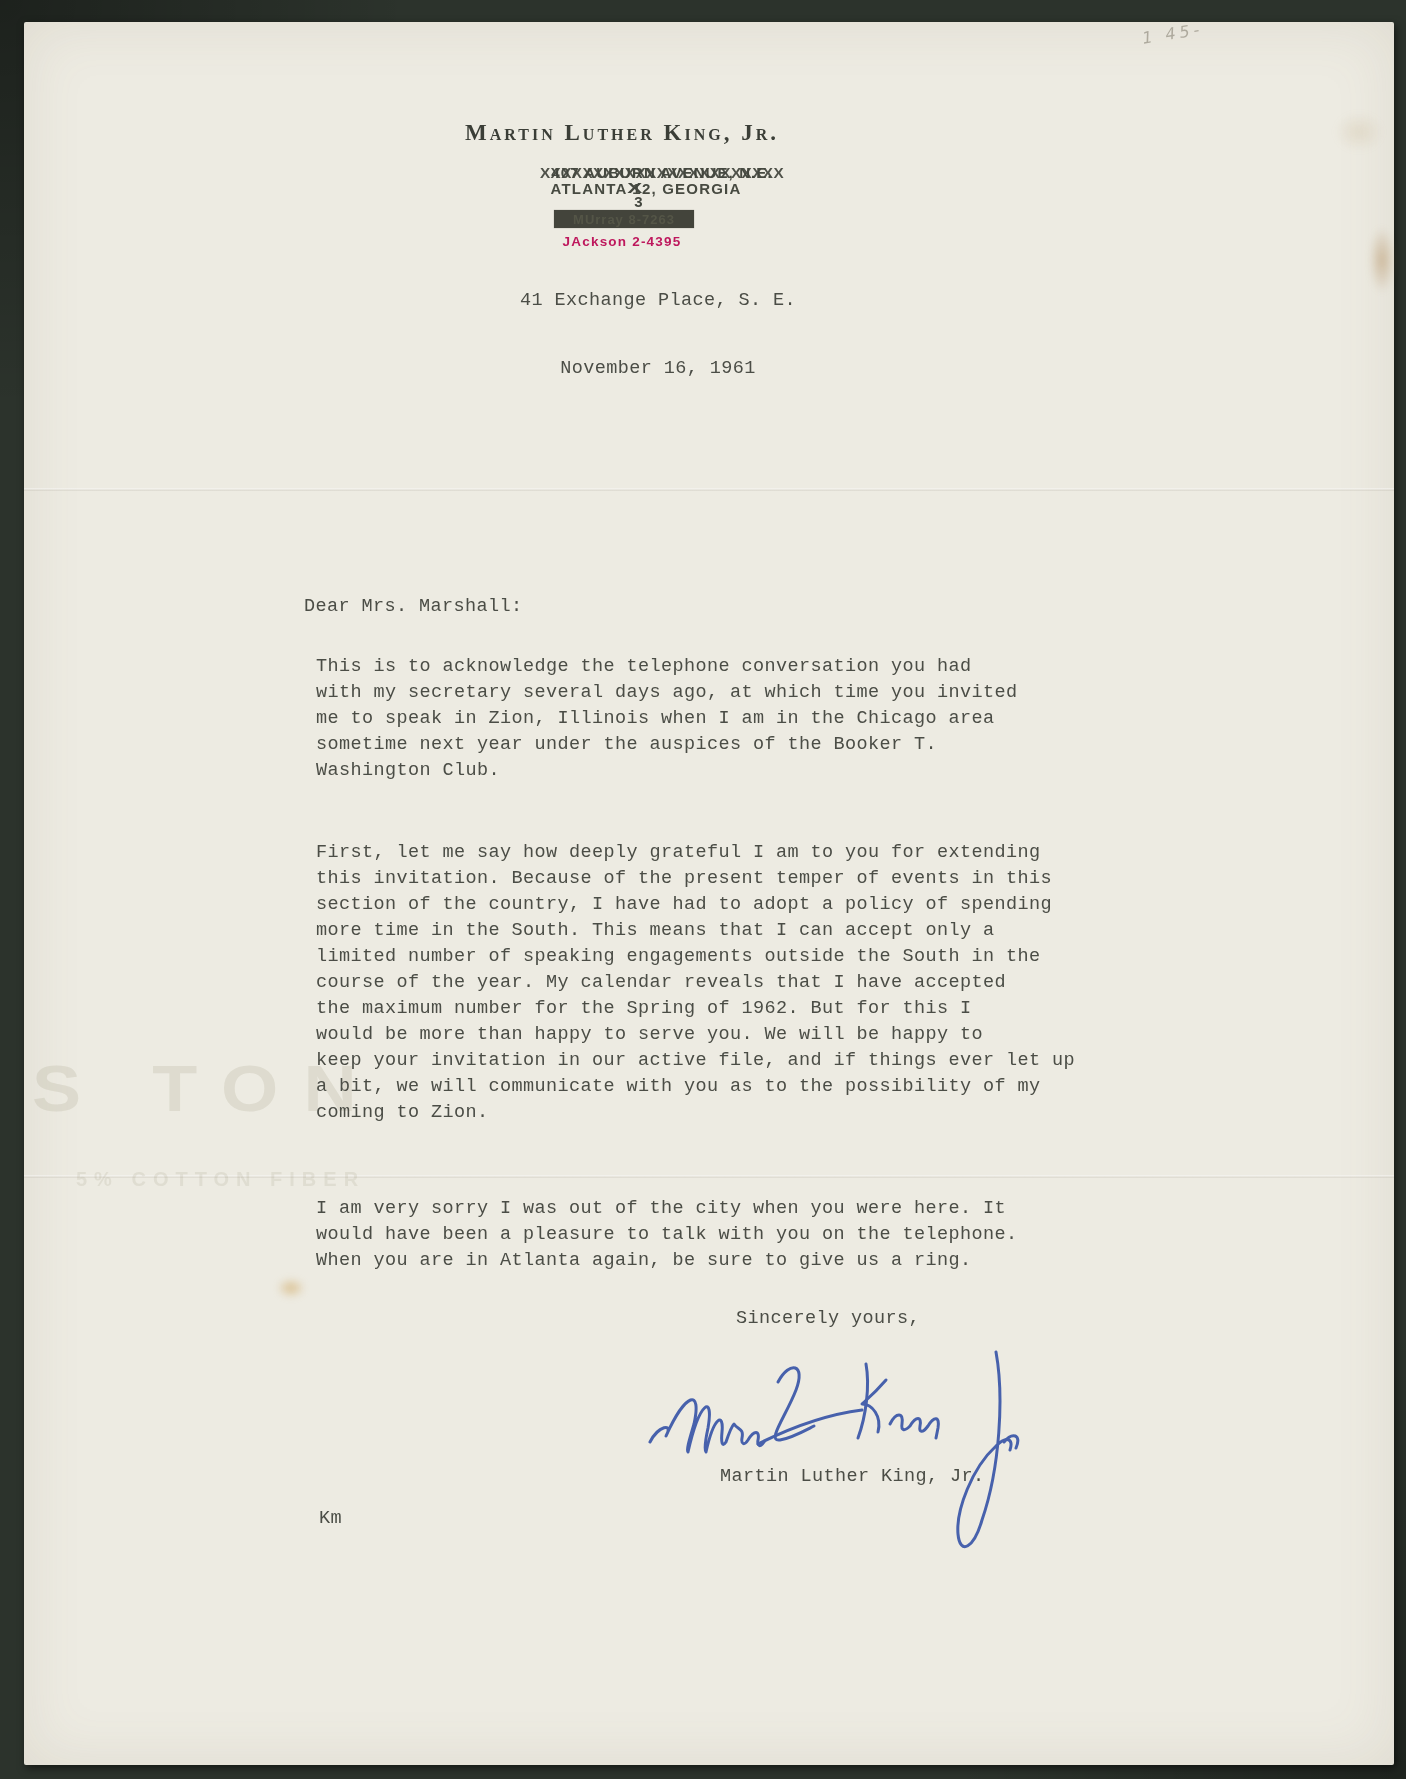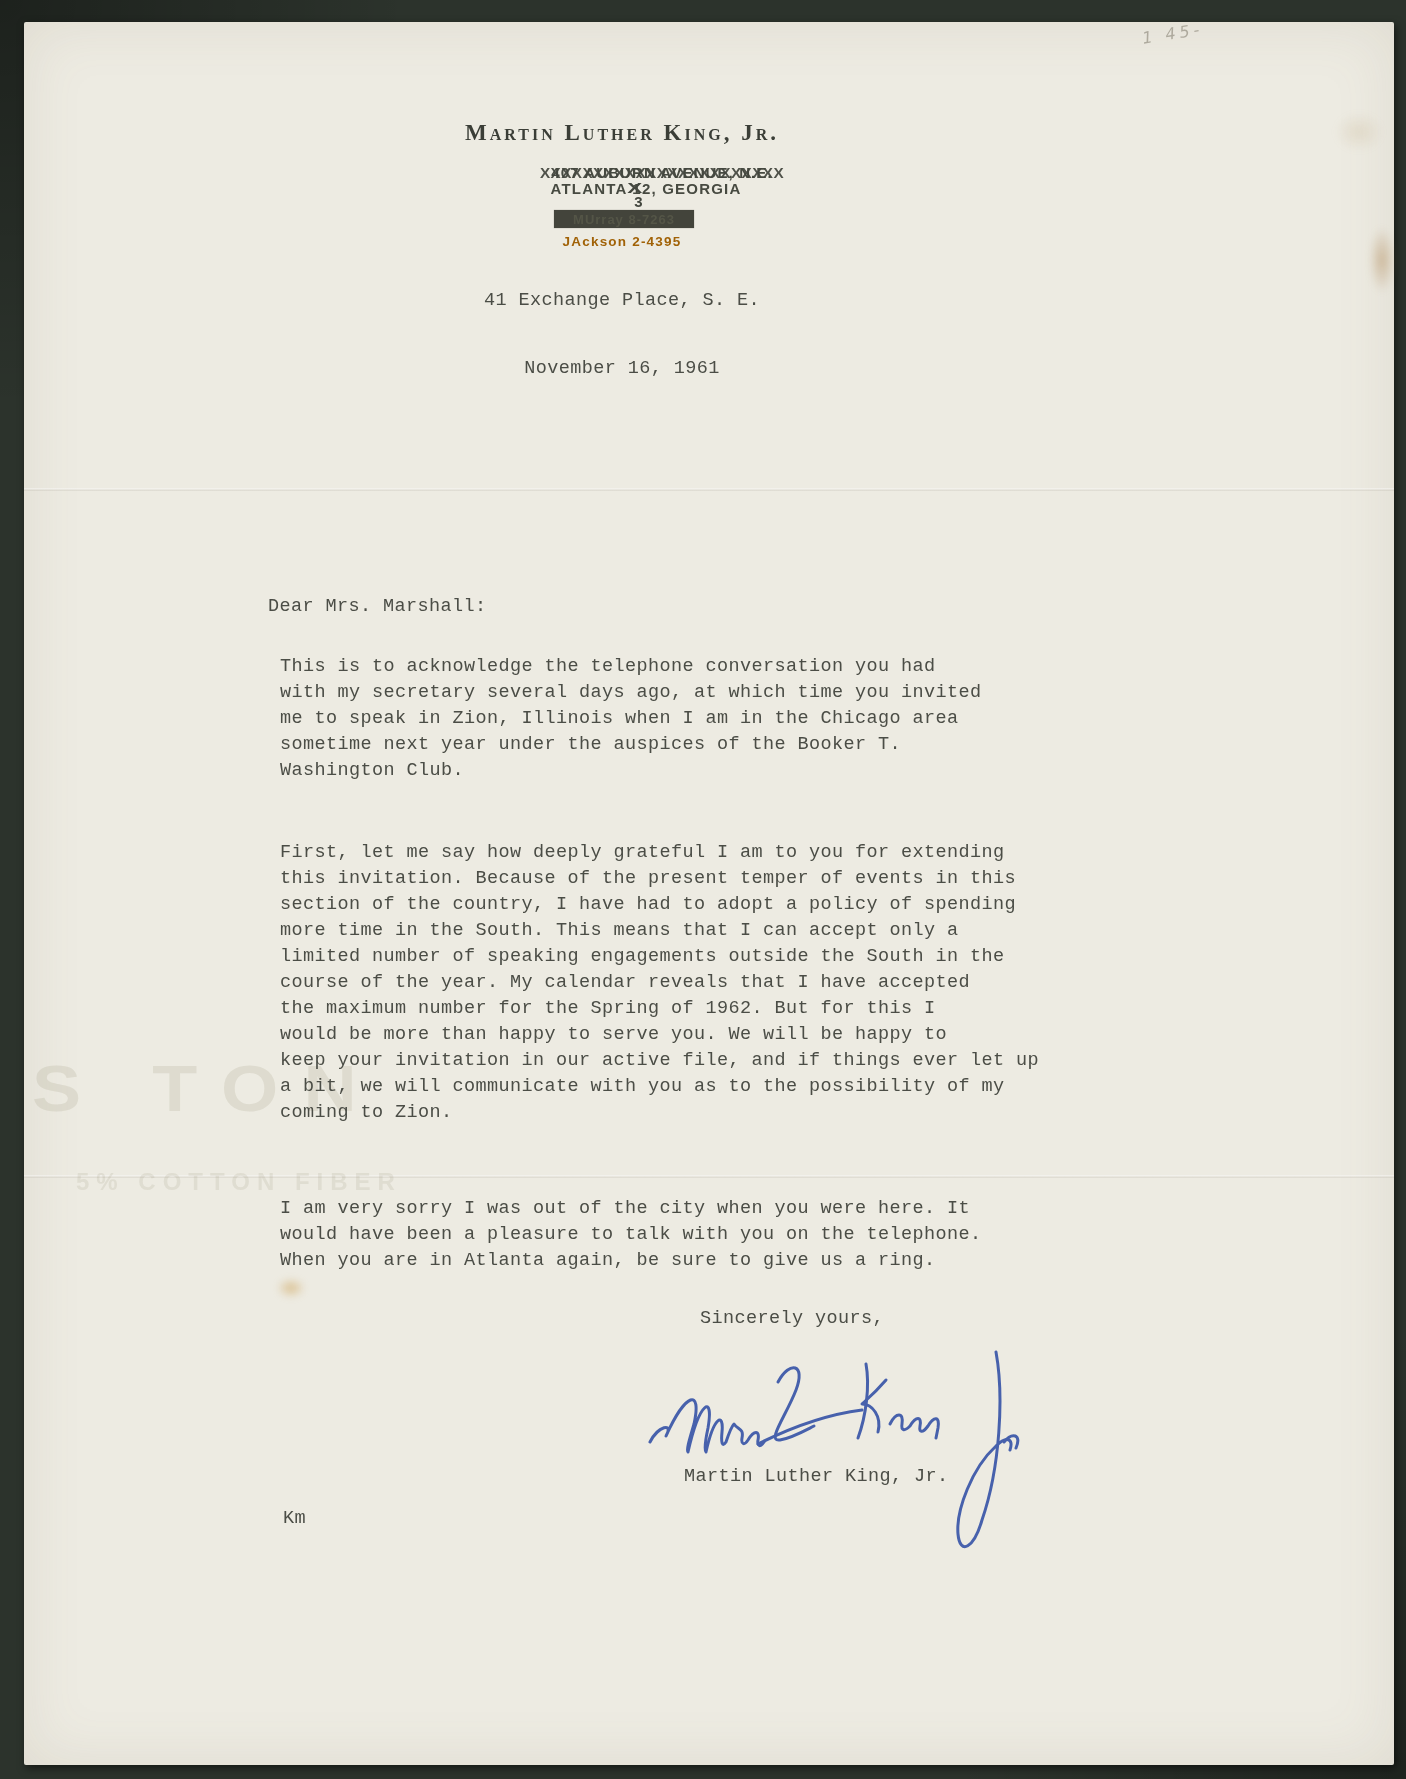--- a/index.html
+++ b/index.html
@@ -23,21 +23,21 @@
   .stain{position:absolute;border-radius:50%;filter:blur(3px);pointer-events:none;}
   .stain.amber{left:252px;top:1255px;width:30px;height:22px;
         background:radial-gradient(ellipse, rgba(198,146,56,.45), rgba(198,146,56,0) 70%);}
   .stain.edge{left:1345px;top:205px;width:26px;height:66px;border-radius:40%;
         background:radial-gradient(ellipse, rgba(165,120,62,.4), rgba(165,120,62,0) 72%);}
   .stain.soft{left:1310px;top:90px;width:50px;height:40px;
         background:radial-gradient(ellipse, rgba(180,150,100,.18), rgba(180,150,100,0) 70%);}
   
   .wm1{position:absolute;left:8px;top:1030px;font-weight:bold;font-size:64px;
        letter-spacing:22px;color:rgba(150,140,114,.17);transform:scaleX(1.15);transform-origin:left;}
-  .wm2{position:absolute;left:52px;top:1146px;font-weight:bold;font-size:24px;
+  .wm2{position:absolute;left:52px;top:1146px;font-weight:bold;font-size:20px;
        letter-spacing:7px;color:rgba(150,140,114,.15);}
   
   .pencil{position:absolute;left:1118px;top:2px;font-family:"DejaVu Sans",sans-serif;
        font-style:italic;font-size:16px;letter-spacing:4px;color:rgba(125,120,106,.55);
        transform:rotate(-9deg);}
   
   .lh{position:absolute;left:0;top:0;width:1196px;text-align:center;color:#3e4139;}
   .lh-name{position:absolute;top:98px;width:100%;font-family:"Liberation Serif",serif;
        font-variant:small-caps;font-weight:bold;font-size:23px;letter-spacing:3px;color:#3b3e37;}
   .lh-addr-wrap{position:absolute;top:142px;width:100%;height:20px;margin-left:40px;}
@@ -46,24 +46,24 @@
   .lh-strike{letter-spacing:.4px;top:0;color:#43463e;opacity:.92;transform:translateX(-50%) scaleX(1.02);}
   .lh-city{position:absolute;top:158px;width:100%;font-weight:bold;font-size:15px;
        letter-spacing:1.2px;color:#474a41;padding-left:24px;}
   .struck-num{position:relative;display:inline-block;}
   .num-x{position:absolute;left:-2px;top:-1px;transform:scaleX(1.5);color:#44473f;}
   .num-new{position:absolute;left:2px;top:13px;color:#44473f;}
   .blackout{position:absolute;left:530px;top:188px;width:140px;height:18px;
        background:#43443b;box-shadow:0 0 1px rgba(0,0,0,.4);text-align:center;}
   .blackout span{font-weight:bold;font-size:13px;letter-spacing:1px;color:#545547;line-height:18px;}
   .lh-phone{position:absolute;top:212px;width:100%;font-weight:bold;font-size:13.5px;
-       letter-spacing:1.2px;color:#a16207;}
+       letter-spacing:1.2px;color:#be185d;}
   
   .tw{font-family:"Liberation Mono",monospace;font-size:18.5px;letter-spacing:.4px;
-      color:#4b4d46;white-space:pre-line;}
+      color:#4b4d46;white-space:pre-line;padding-left:36px;}
   .return-line{position:absolute;top:268px;width:100%;text-align:center;}
   .date-line{position:absolute;top:336px;width:100%;text-align:center;}
   .recipient{position:absolute;left:256px;top:452px;line-height:27px;}
   .salutation{position:absolute;left:244px;top:574px;}
   .para{position:absolute;left:256px;line-height:26px;}
   .p1{top:632px;} .p2{top:818px;} .p3{top:1174px;}
   .closing{position:absolute;left:676px;top:1286px;}
   .typed-name{position:absolute;left:660px;top:1444px;}
   .initials{position:absolute;left:259px;top:1476px;margin-top:10px;}
   .signature{position:absolute;left:590px;top:1316px;z-index:3;pointer-events:none;}

